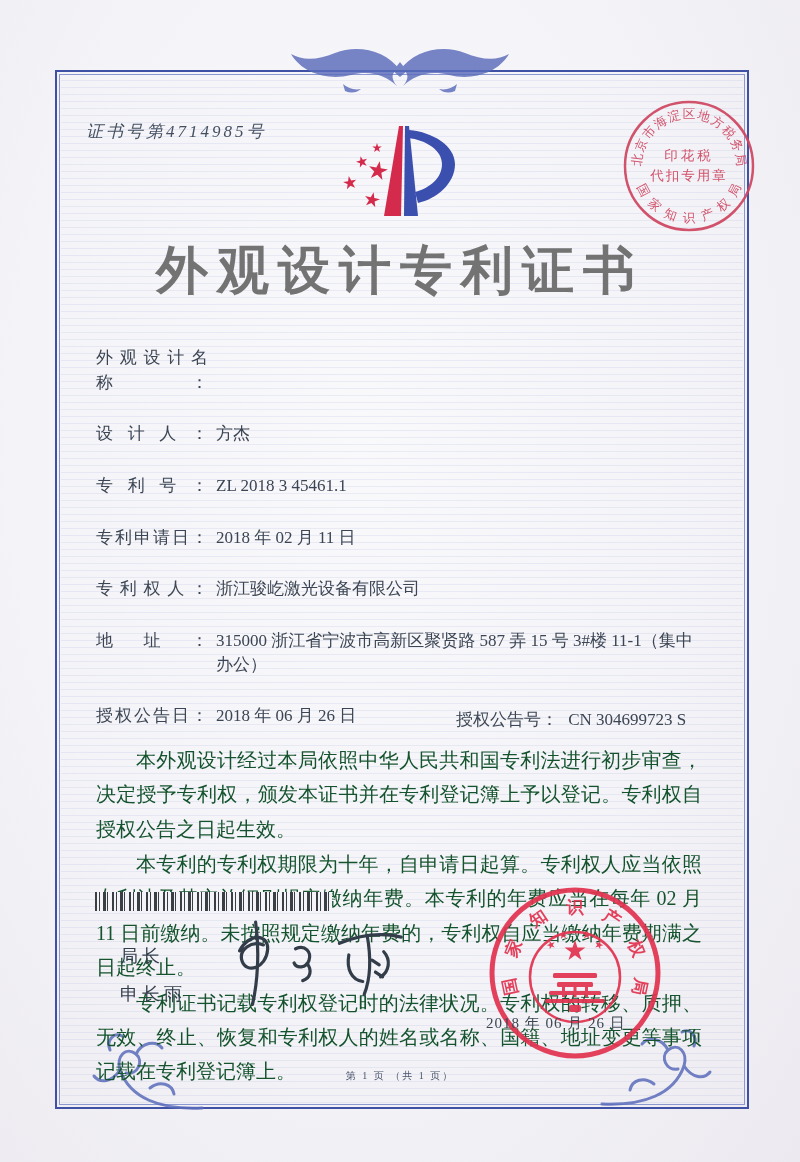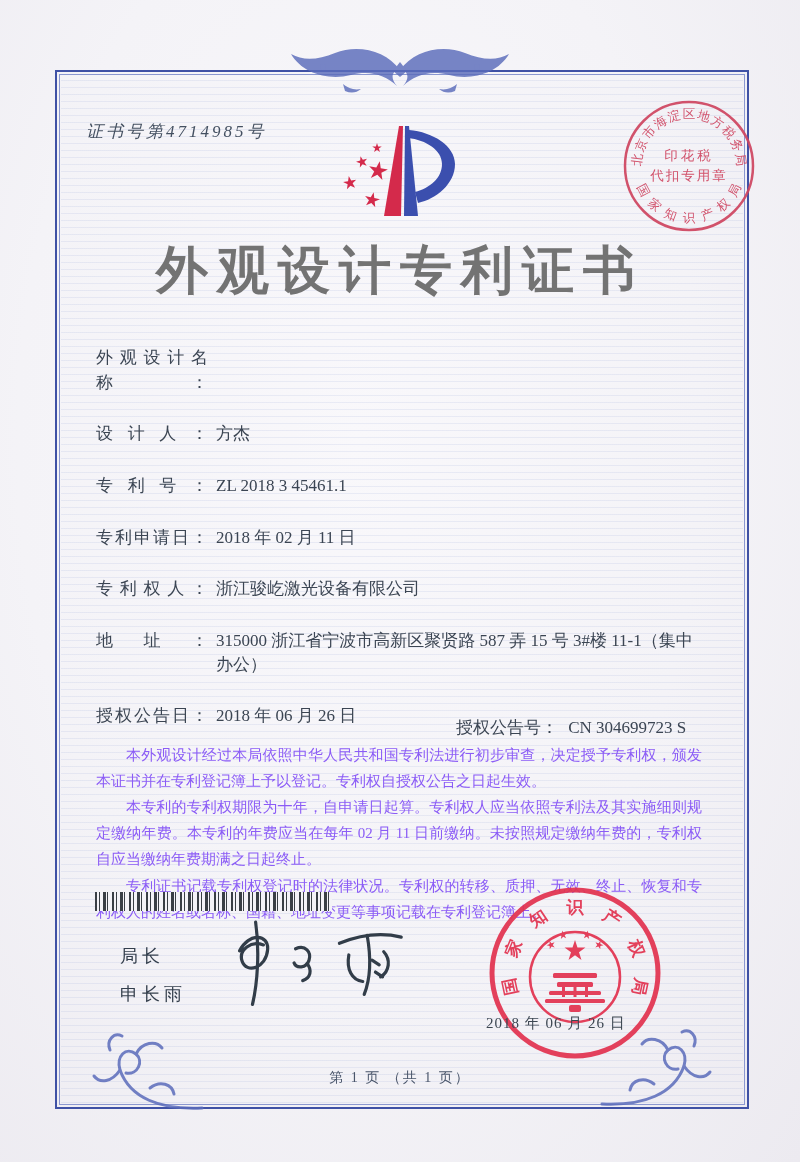--- a/index.html
+++ b/index.html
@@ -37,36 +37,36 @@
   
   .content{position:absolute;left:96px;top:346px;width:606px;z-index:3;font-size:17px;}
   .field-row{margin-bottom:27px;line-height:1.45;display:flex;}
   .field-label{
     display:inline-block;width:112px;flex:0 0 112px;
     text-align:justify;text-align-last:justify;margin-right:8px;
   }
   .field-value{flex:1;}
   .row-address{margin-bottom:26px;}
   .row-grant{position:relative;margin-bottom:0;}
-  .grant-no{position:absolute;left:360px;top:12px;white-space:nowrap;}
+  .grant-no{position:absolute;left:360px;top:4px;white-space:nowrap;}
   .grant-no .field-label{width:100px;flex:0 0 100px;}
   
   .paragraphs{margin-top:14px;}
   .paragraphs p{
-    margin:0 0 1px 0;text-indent:2em;font-size:15px;line-height:1.72;
-    color:#8b5cf6;text-align:justify;
+    margin:0 0 1px 0;text-indent:2em;font-size:20px;line-height:1.72;
+    color:#14532d;text-align:justify;
   }
   
   .barcode{position:absolute;left:95px;top:892px;width:237px;height:19px;z-index:3;
     background:repeating-linear-gradient(90deg,#3a3f45 0 2px,#f4f3f7 2px 4px,#3a3f45 4px 5px,#f4f3f7 5px 8px,#3a3f45 8px 11px,#f4f3f7 11px 12px,#3a3f45 12px 13px,#f4f3f7 13px 17px);
   }
   .officer{position:absolute;left:120px;top:944px;z-index:3;font-size:18px;letter-spacing:4px;color:#333e4c;}
   .officer .officer-name{margin-top:14px;}
   .signature{position:absolute;left:212px;top:908px;z-index:3;transform:rotate(-2deg);}
-  .page-footer{position:absolute;left:0;right:0;top:1069px;text-align:center;font-size:14px;letter-spacing:2px;color:#49556a;z-index:3;}
+  .page-footer{position:absolute;left:0;right:0;top:1069px;text-align:center;font-size:10px;letter-spacing:2px;color:#49556a;z-index:3;}
   svg text{font-family:"Liberation Serif","DejaVu Serif",serif;}
 </style>
 </head>
 <body>
 
 <div class="frame">
   <div class="guilloche"></div>
   <div class="inner-line"></div>
 </div>
 

